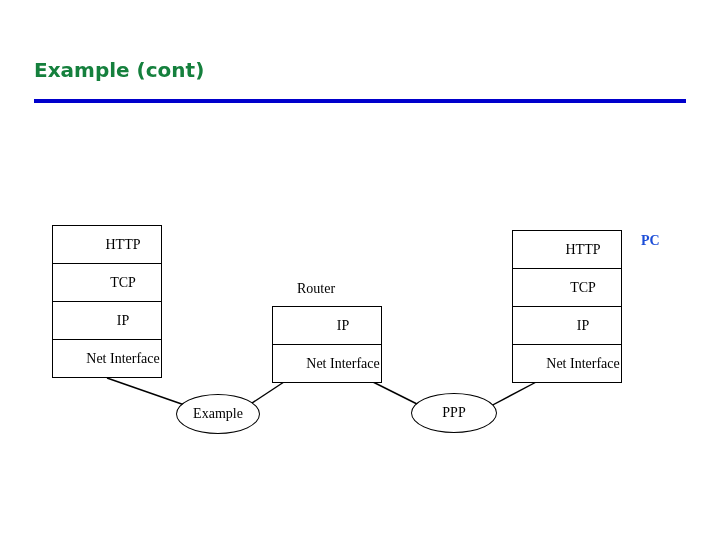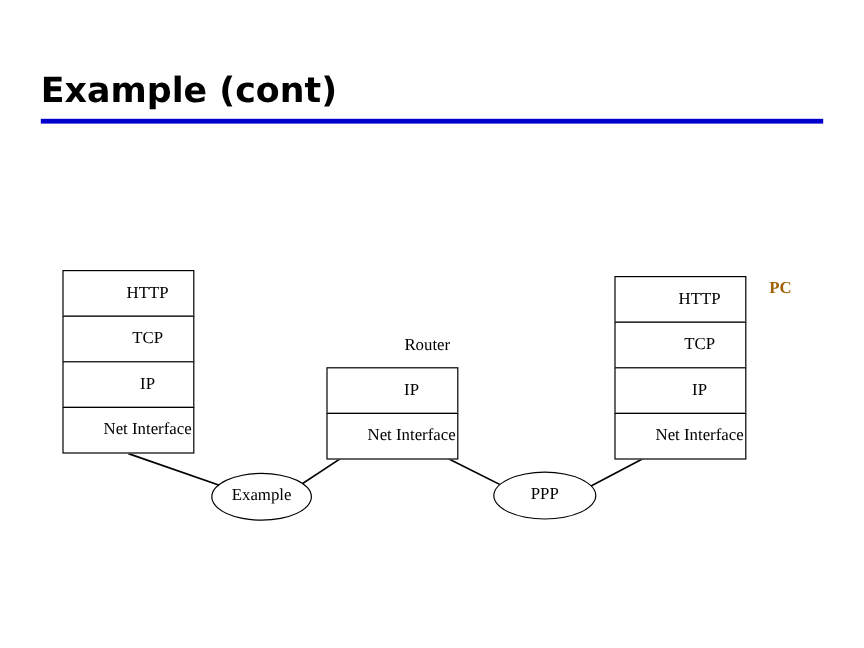--- a/index.html
+++ b/index.html
@@ -15,22 +15,22 @@
     font-family: "Liberation Serif", serif;
   }
 
   
   #slide-title {
     position: absolute;
     left: 34px;
     top: 58px;
     font-family: "DejaVu Sans", sans-serif;
     font-weight: bold;
-    font-size: 29px;
-    color: #000000;
+    font-size: 20px;
+    color: #15803d;
     letter-spacing: 0px;
     white-space: nowrap;
   }
   #title-rule {
     position: absolute;
     left: 34px;
     top: 99px;
     width: 652px;
     height: 4px;
     background: #0000cc;
@@ -73,21 +73,21 @@
     font-family: "Liberation Serif", serif;
     font-size: 14px;
     color: #000000;
     white-space: nowrap;
   }
   .bold-label {
     position: absolute;
     font-family: "Liberation Serif", serif;
     font-weight: bold;
     font-size: 14px;
-    color: #a16207;
+    color: #1d4ed8;
     white-space: nowrap;
   }
   #link-lines {
     position: absolute;
     left: 0;
     top: 0;
     width: 720px;
     height: 540px;
     pointer-events: none;
   }
@@ -110,21 +110,21 @@
 </svg>
 
 <div class="stack">
   <div class="box" style="left:52px; top:225px; width:110px; height:39px;">HTTP</div>
   <div class="box" style="left:52px; top:263px; width:110px; height:39px;">TCP</div>
   <div class="box" style="left:52px; top:301px; width:110px; height:39px;">IP</div>
   <div class="box" style="left:52px; top:339px; width:110px; height:39px;">Net Interface</div>
 </div>
 
 <div class="stack">
-  <div class="plain-label" style="left:297px; top:281px;margin-left:40px;">Router</div>
+  <div class="plain-label" style="left:297px; top:281px;">Router</div>
   <div class="box" style="left:272px; top:306px; width:110px; height:39px;">IP</div>
   <div class="box" style="left:272px; top:344px; width:110px; height:39px;">Net Interface</div>
 </div>
 
 <div class="stack">
   <div class="bold-label" style="left:641px; top:233px;">PC</div>
   <div class="box" style="left:512px; top:230px; width:110px; height:39px;">HTTP</div>
   <div class="box" style="left:512px; top:268px; width:110px; height:39px;">TCP</div>
   <div class="box" style="left:512px; top:306px; width:110px; height:39px;">IP</div>
   <div class="box" style="left:512px; top:344px; width:110px; height:39px;">Net Interface</div>

